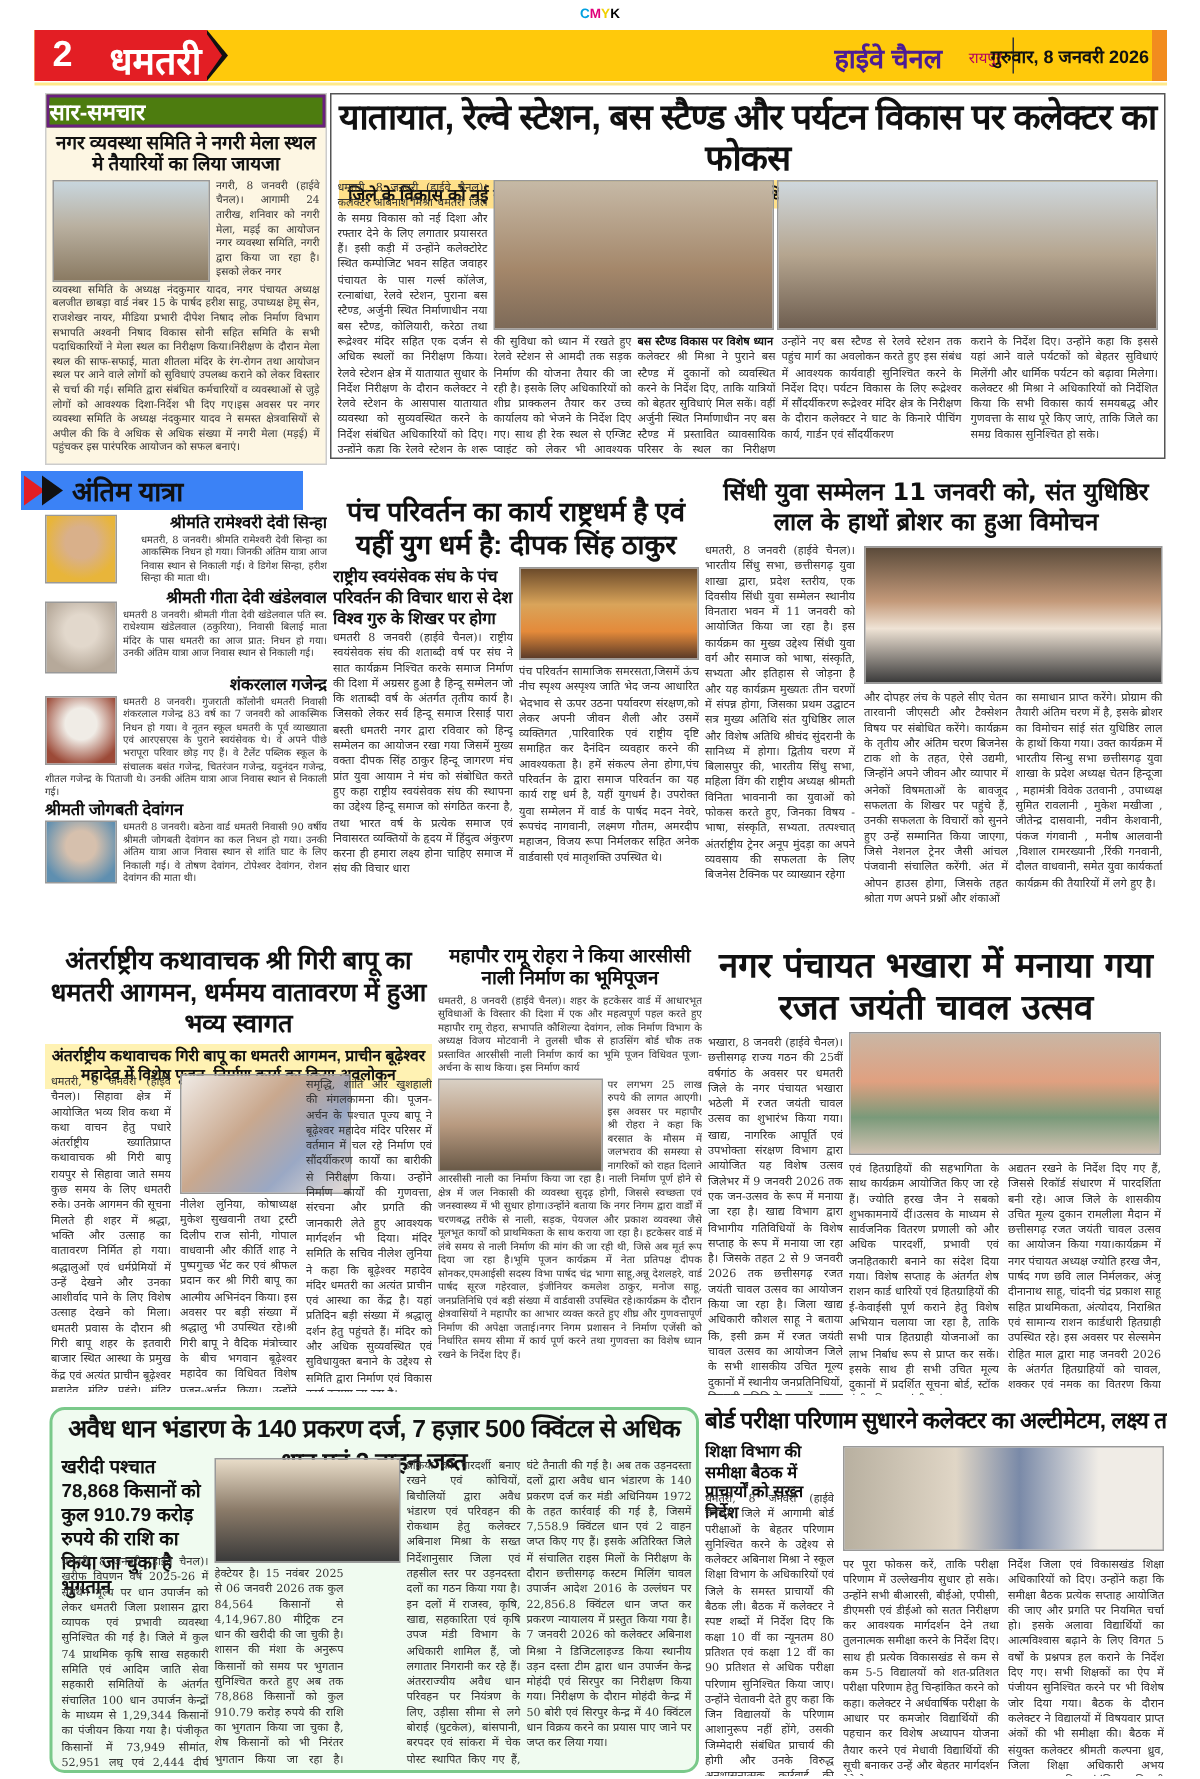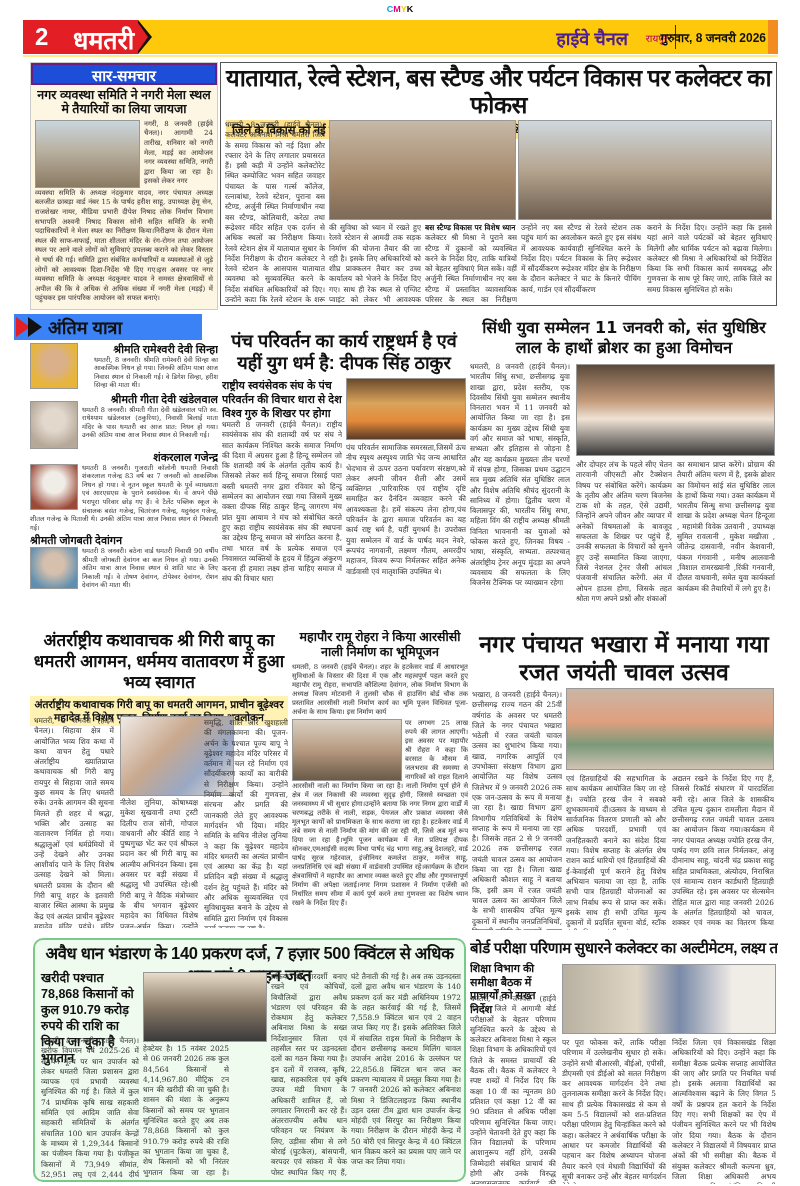--- a/index.html
+++ b/index.html
@@ -13,21 +13,21 @@
 .mast .sec{position:absolute;left:50px;top:2px;font:bold 25px "Liberation Sans",sans-serif}
 .mast .arrow{position:absolute;left:115px;top:0;width:0;height:0;border-top:17px solid transparent;border-bottom:17px solid transparent;border-left:14px solid #111}
 .mast .arrow2{position:absolute;left:113px;top:0;width:0;height:0;border-top:17px solid transparent;border-bottom:17px solid transparent;border-left:12px solid #e31e24}
 .mast .brand{position:absolute;right:150px;top:6px;color:#4c1d95;font:bold 18px "Liberation Sans",sans-serif}
 .mast .city{position:absolute;right:110px;top:11px;color:#b5005e;font:10px "Liberation Sans",sans-serif}
 .mast .div{position:absolute;right:102px;top:5px;width:1px;height:24px;background:#333}
 .mast .date{position:absolute;right:12px;top:9px;font:bold 12px "Liberation Sans",sans-serif;color:#111}
 .mast .orange{position:absolute;right:0;top:0;width:10px;height:34px;background:#f28c1e}
 .yel-line{position:absolute;top:55px;left:23px;width:755px;height:2px;background:#ffe98a}
 .box1{position:absolute;left:30px;top:62px;width:188px;height:248px;background:#fdf6e3;border:1px solid #ccc}
-.purple{background:#1d4ed8;color:#fff;font:bold 15px "Liberation Sans",sans-serif;text-align:center;height:22px;line-height:22px;border:2px solid #6a1f7e}
+.purple{background:#4d7c0f;color:#fff;font:bold 15px "Liberation Sans",sans-serif;height:22px;line-height:22px;border:2px solid #6a1f7e}
 .hd{font-weight:bold;color:#111;font-family:"Liberation Sans",sans-serif;text-align:center;line-height:1.15}
 .txt{font-size:7.4px;line-height:10.3px;color:#333;text-align:justify;font-family:"DejaVu Serif",serif}
 .photo{background:linear-gradient(135deg,#9c8f7a,#c9b89a 40%,#6f6a60);border:1px solid #999}
 .obit-head{position:absolute;left:14px;top:314px;width:188px;height:26px;background:#3b82f6}
 .chev{position:absolute;top:3px;width:0;height:0;border-top:10px solid transparent;border-bottom:10px solid transparent}
 .main-box{position:absolute;left:220px;top:62px;width:557px;height:244px;border:1.5px solid #555}
 .sub-yel{background:#ffe08a;font:bold 11.5px "Liberation Sans",sans-serif;padding:2px 6px;color:#111}
 .green-box{position:absolute;left:33px;top:938px;width:433px;height:244px;border:2px solid #7ac98a;border-radius:10px;background:#f0fbf0}
 .cap-yel{background:#fff2b3}
 span[data-bind],div[data-bind]{display:block}

